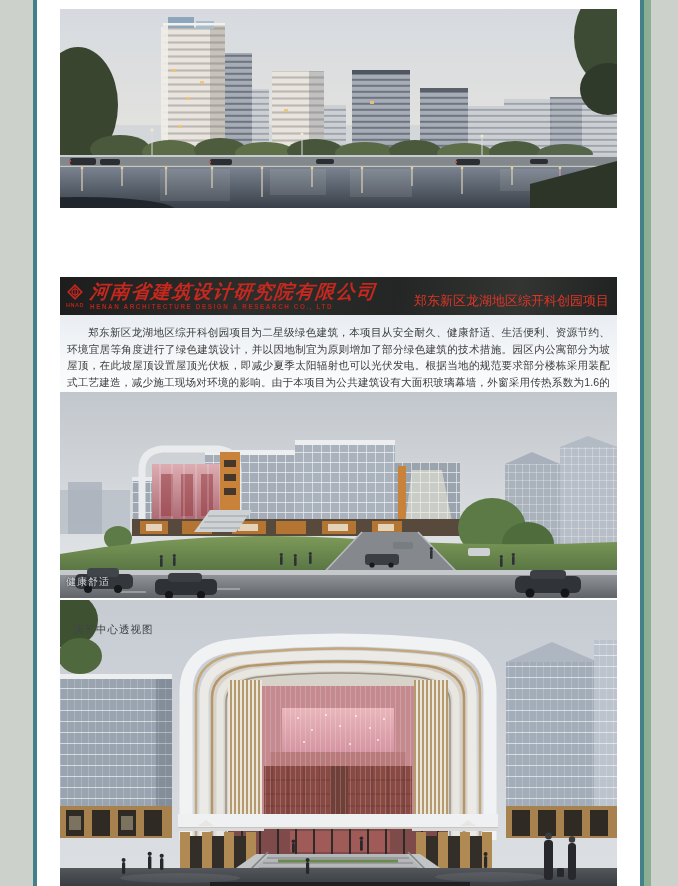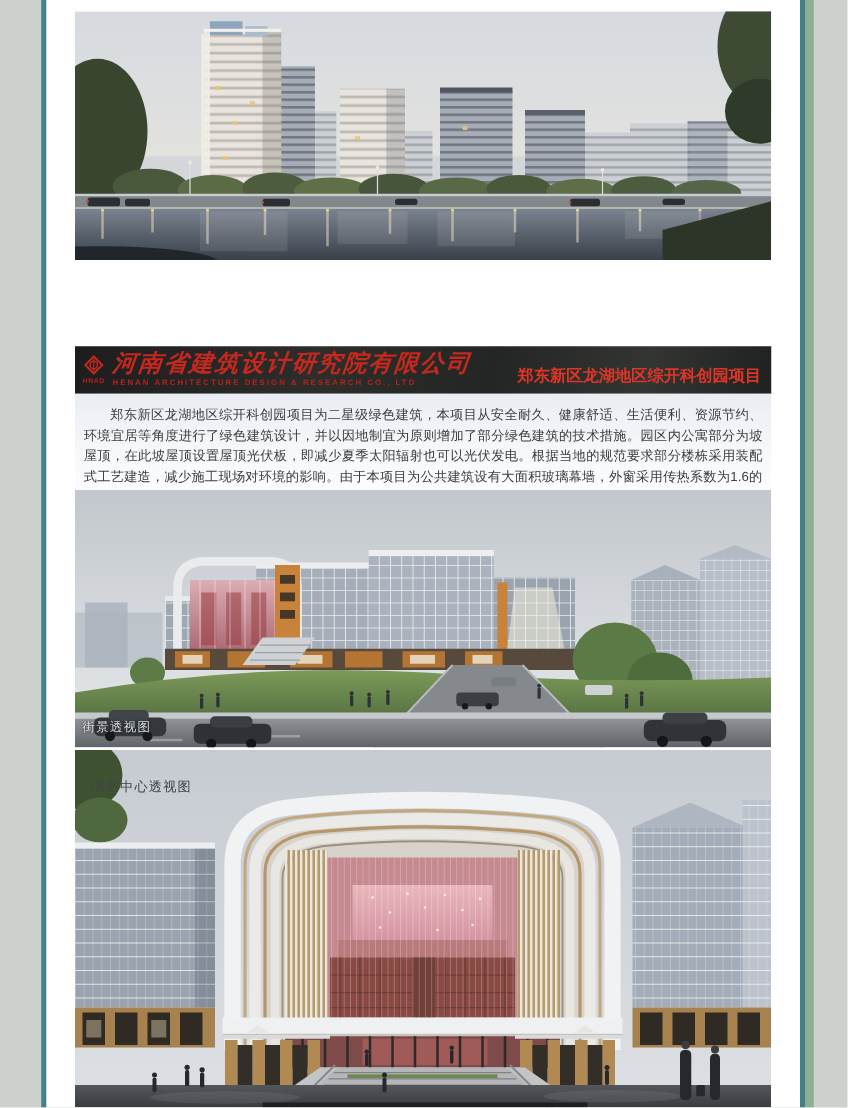--- a/index.html
+++ b/index.html
@@ -24,21 +24,21 @@
   }
   .banner-left{display:flex;align-items:center;gap:6px;}
   .logo-wrap{display:flex;flex-direction:column;align-items:center;line-height:1;}
   .logo-en{font-size:5.5px;color:#b3241c;letter-spacing:.5px;margin-top:2px;font-weight:bold;}
   .company-wrap{display:flex;flex-direction:column;line-height:1;}
   .company-cn{
     font-size:19px;font-weight:bold;color:#c5281e;letter-spacing:1.5px;
     transform:skewX(-6deg);font-style:italic;white-space:nowrap;
   }
   .company-en{font-size:6.3px;color:#b3241c;letter-spacing:1.6px;margin-top:3px;font-weight:bold;white-space:nowrap;}
-  .project-title{font-size:13px;font-weight:bold;color:#df3527;white-space:nowrap;align-self:flex-end;margin-bottom:5px;}
+  .project-title{font-size:13px;font-weight:normal;color:#df3527;white-space:nowrap;align-self:flex-end;margin-bottom:5px;}
   
   .desc{
     position:absolute;left:60px;top:315px;width:557px;height:77px;
     background:linear-gradient(#e9edf2,#f6f8fa 60%,#fbfcfd);
     box-sizing:border-box;padding:9px 7px 0 7px;
   }
   .desc p{
     margin:0;font-size:10.6px;line-height:16.6px;color:#3c3c3e;
     text-align:justify;text-indent:2em;letter-spacing:.1px;
   }
@@ -371,21 +371,21 @@
     <rect x="249" y="163" width="2.6" height="9" rx="1.2"></rect>
         <circle cx="250.3" cy="161.5" r="1.6"></circle>
     <rect x="370" y="158" width="2.6" height="9" rx="1.2"></rect>
         <circle cx="371.3" cy="156.5" r="1.6"></circle>
     <rect x="440" y="166" width="2.6" height="9" rx="1.2"></rect>
         <circle cx="441.3" cy="164.5" r="1.6"></circle>
     <rect x="452" y="164" width="2.6" height="9" rx="1.2"></rect>
         <circle cx="453.3" cy="162.5" r="1.6"></circle>
   </g>
 </svg>
-  <span class="caption-street">街景透视图</span>
+  <span class="caption-street">健康舒适</span>
 </div>
 
 <div class="fig" style="top:600px;height:286px;">
 <svg width="557" height="286" viewBox="0 0 557 286" xmlns="http://www.w3.org/2000/svg">
   <defs>
     <linearGradient id="sky3" x1="0" y1="0" x2="0" y2="1">
       <stop offset="0" stop-color="#c6cbd2"></stop>
           <stop offset="1" stop-color="#dde0e3"></stop>
     </linearGradient>
     <linearGradient id="pinkC" x1="0" y1="0" x2="0" y2="1">

